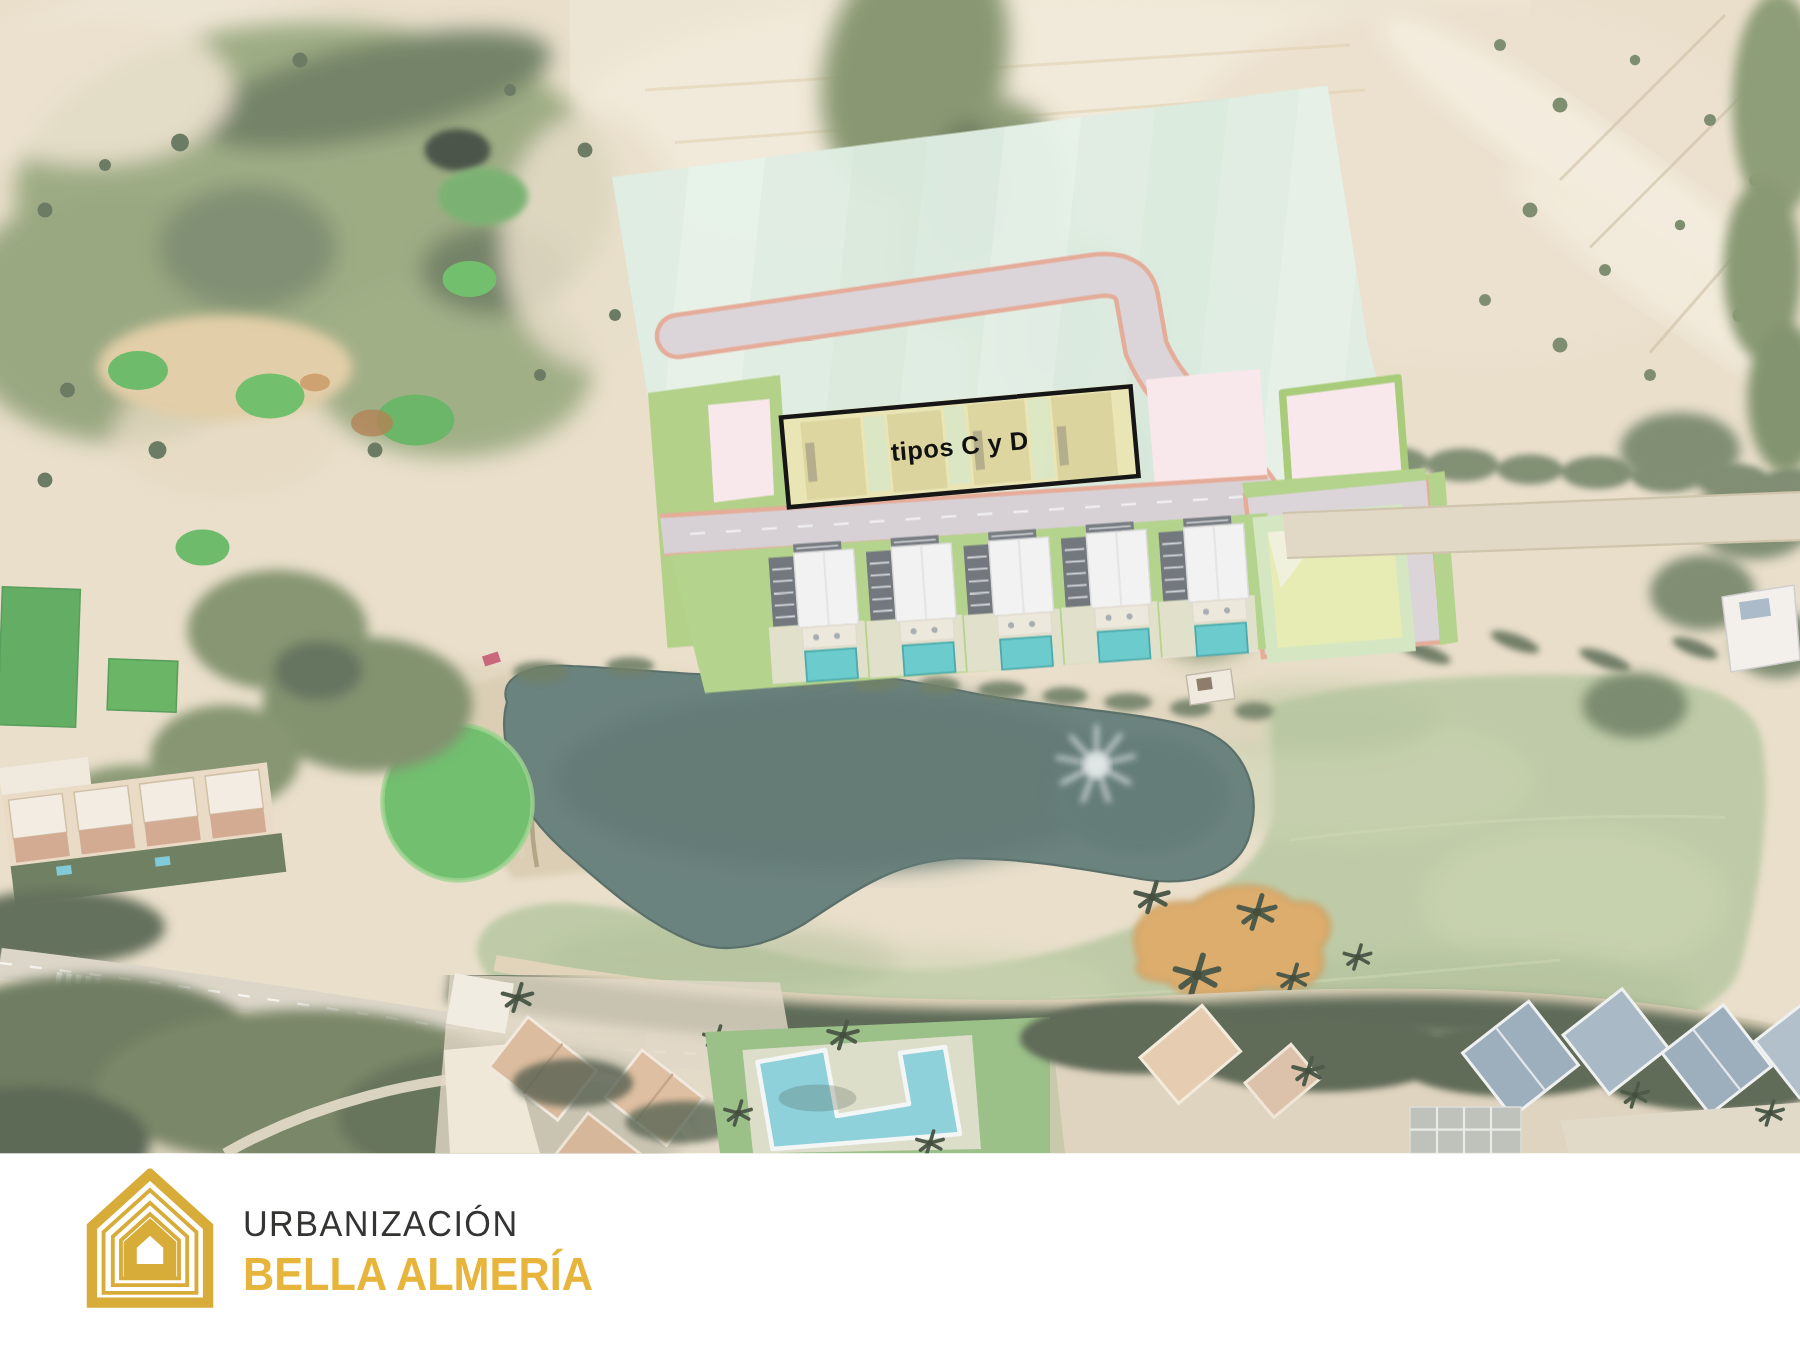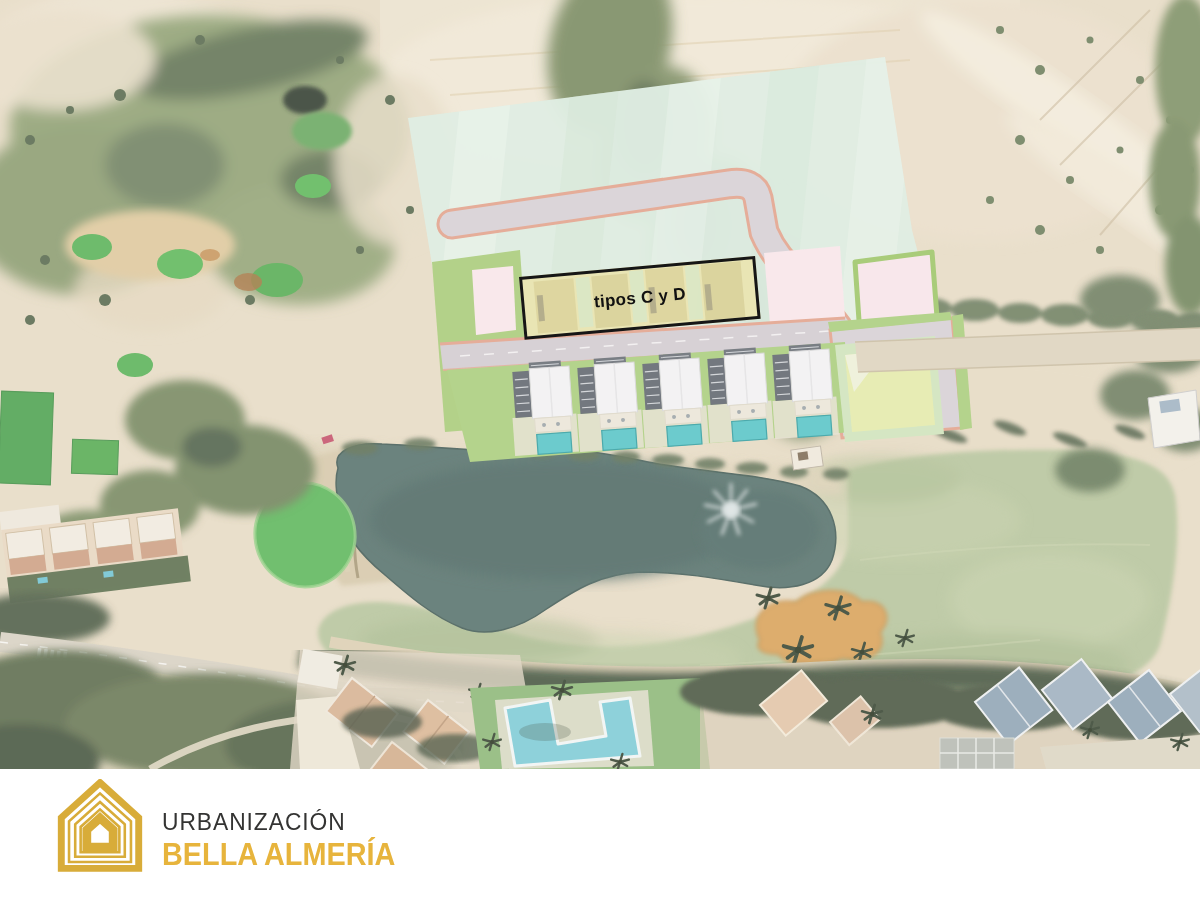--- a/index.html
+++ b/index.html
@@ -7,21 +7,21 @@
          font-family:"Liberation Sans",sans-serif;}
   .aerial{position:absolute;left:0;top:0;width:1200px;height:769px;}
   .aerial svg{display:block;}
   
   .tipos-box{position:absolute;left:519px;top:277px;width:237px;height:63px;
              border:3px solid #161616;transform:rotate(-5.1deg);transform-origin:top left;
              display:flex;align-items:center;justify-content:center;box-sizing:border-box;}
   .tipos-label{font-size:17px;font-weight:bold;color:#111;letter-spacing:.3px;}
   
   .footer{position:absolute;left:0;top:769px;width:1200px;height:131px;background:#ffffff;}
-  .brand{position:absolute;left:52px;top:10px;display:flex;align-items:flex-end;}
+  .brand{position:absolute;left:52px;top:10px;display:flex;align-items:center;}
   .brand-icon{width:96px;height:94px;}
   .brand-text{margin-left:14px;padding-top:20px;}
   .brand-line1{font-size:24px;color:#343433;letter-spacing:1px;transform:scaleX(.95);
                transform-origin:left;line-height:1.1;}
   .brand-line2{font-size:31px;font-weight:bold;color:#e7b43c;letter-spacing:0;
                transform:scaleX(.93);transform-origin:left;line-height:1.15;margin-top:2px;}
 </style>
 </head>
 <body>
 

